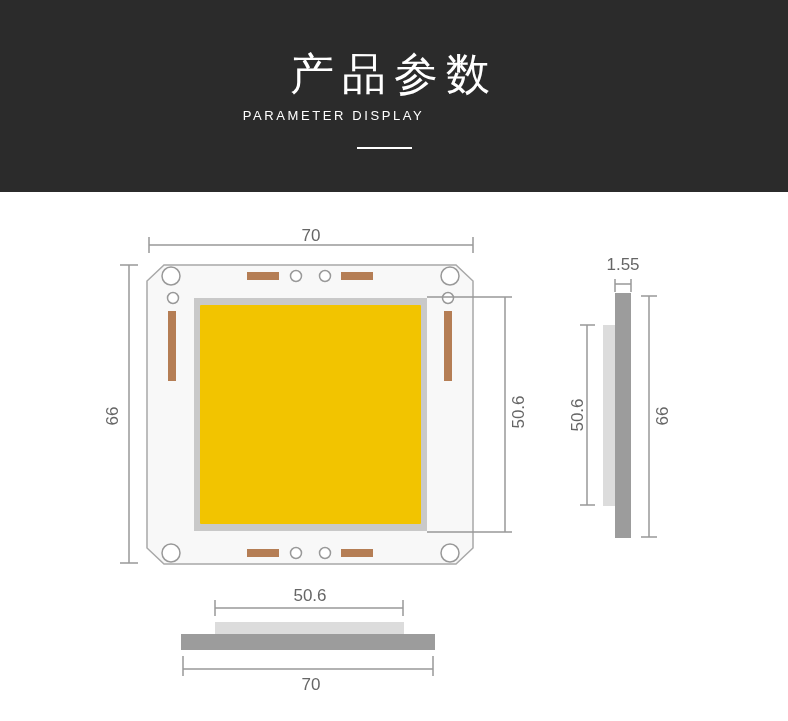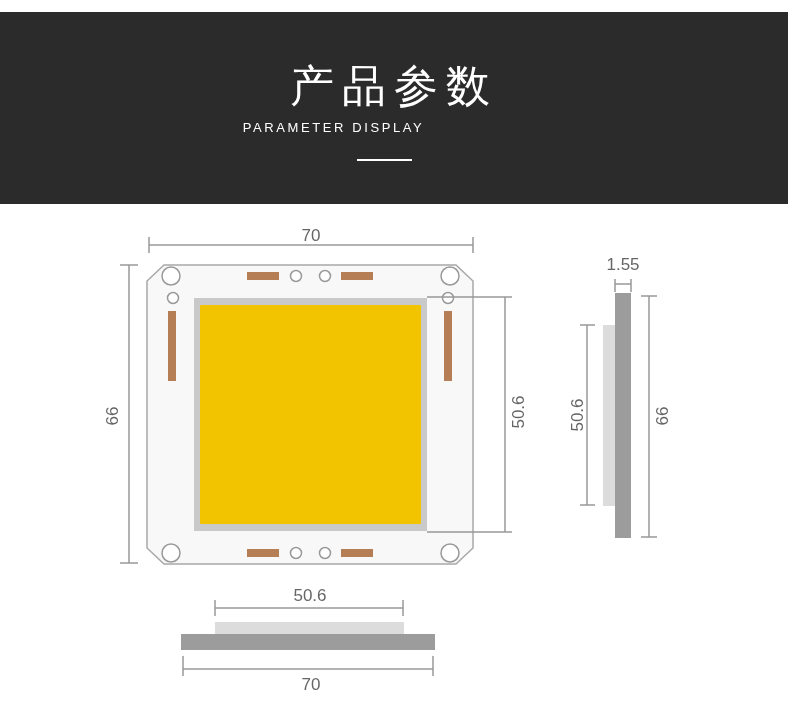--- a/index.html
+++ b/index.html
@@ -1,17 +1,17 @@
 <!DOCTYPE html>
 <html><head>
   <meta charset="utf-8">
   <style>
     html, body { margin: 0; padding: 0; }
     body { width: 788px; height: 721px; background: #ffffff; position: relative; overflow: hidden; font-family: "DejaVu Sans", sans-serif; }
-    .header { position: absolute; left: 0; top: 12px; width: 788px; height: 192px; background: #2b2b2b; }
+    .header { position: absolute; left: 0; top: 0; width: 788px; height: 192px; background: #2b2b2b; }
     .title-cn { position: absolute; left: 0; width: 788px; top: 44px; text-align: center; color: #ffffff; font-size: 44px; letter-spacing: 8px; font-family: "DejaVu Sans", sans-serif; font-weight: normal; line-height: 60px; }
     .title-en { position: absolute; left: 0; width: 667px; top: 107px; text-align: center; color: #ffffff; font-size: 13px; letter-spacing: 2.6px; font-family: "Liberation Sans", sans-serif; line-height: 18px; }
     .title-rule { position: absolute; left: 357px; top: 147px; width: 55px; height: 2px; background: #ffffff; }
     .drawing { position: absolute; left: 0; top: 0; }
     .dim-text { font-family: "Liberation Sans", sans-serif; font-size: 17px; fill: #666666; }
   </style>
 </head>
 <body>
 
 <div class="header">

